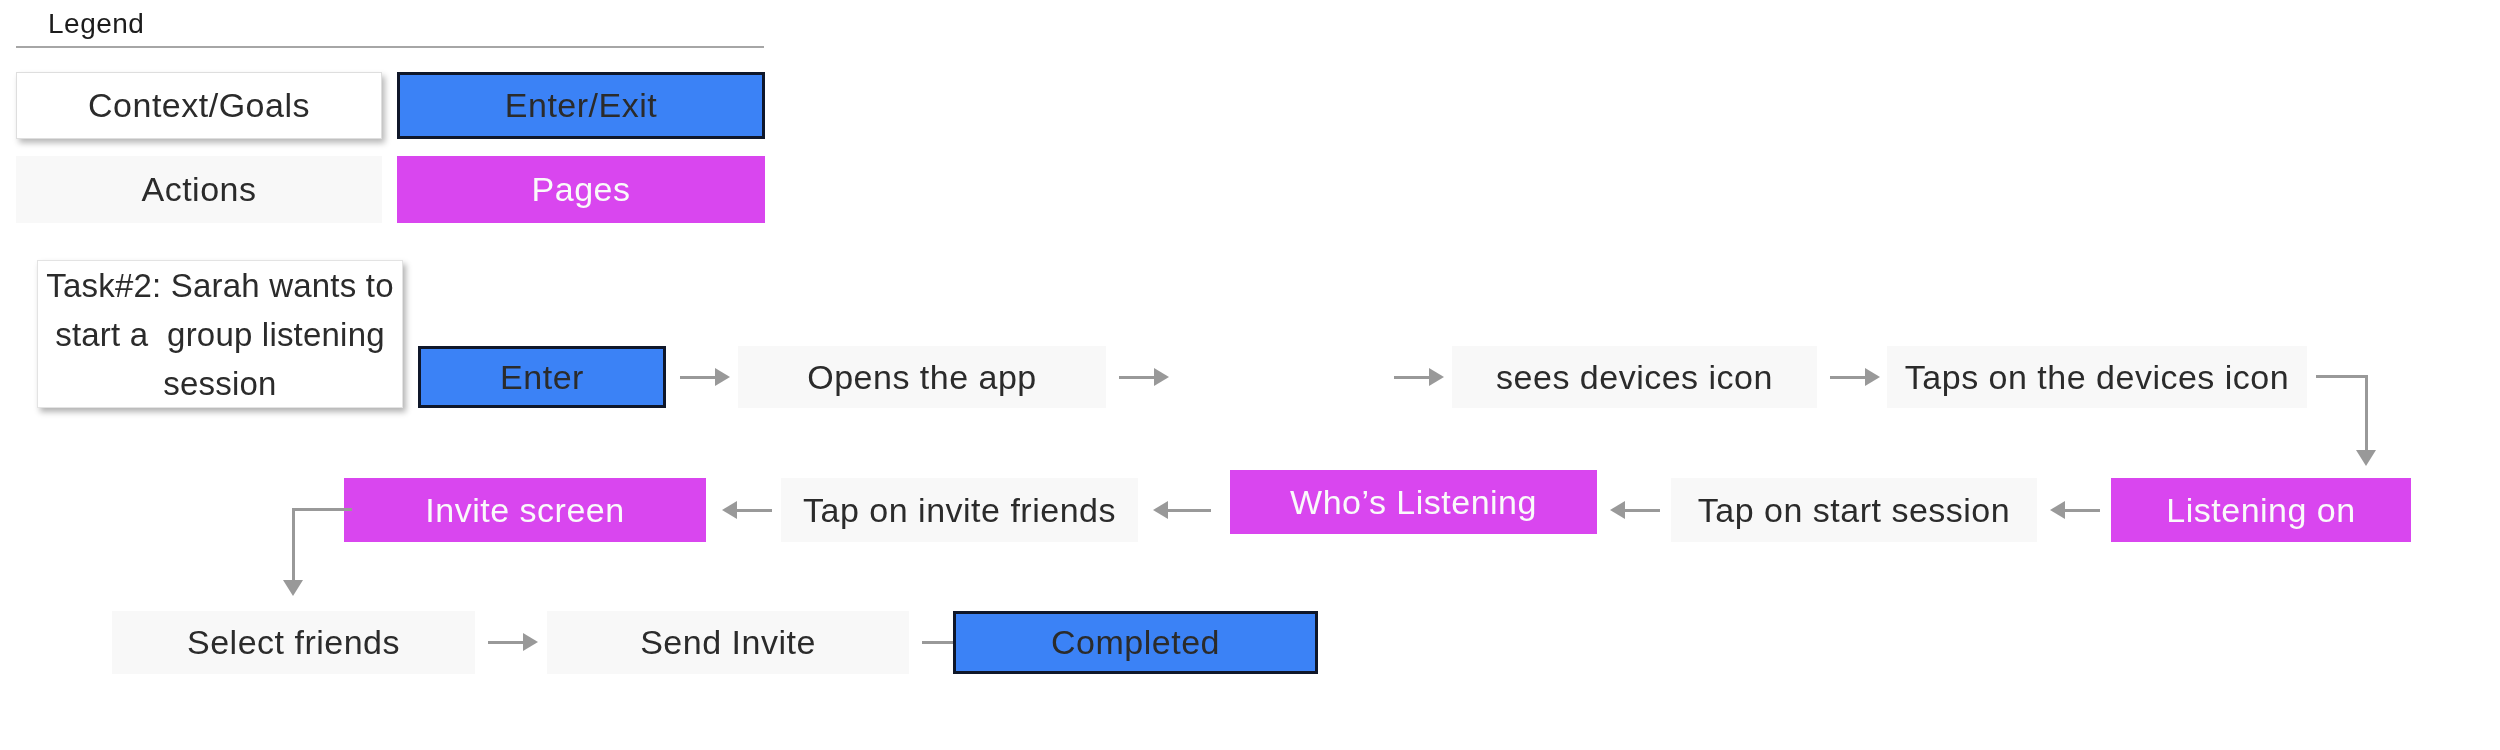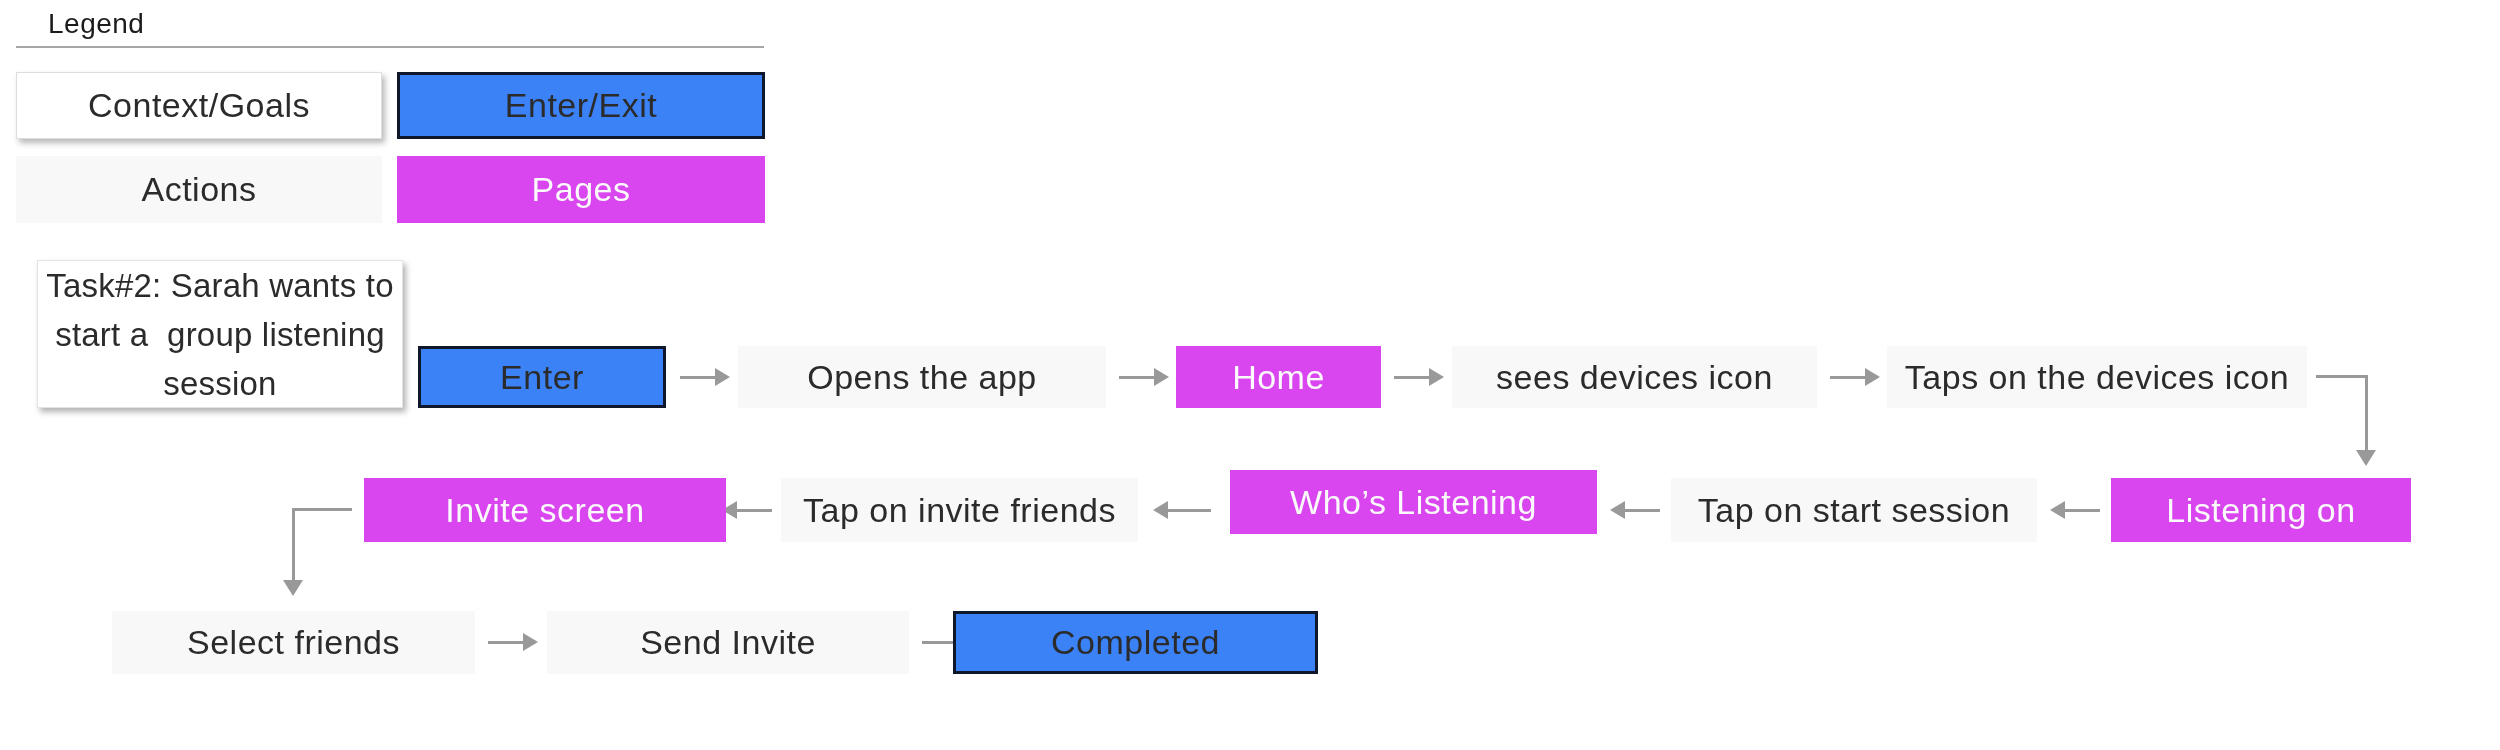--- a/index.html
+++ b/index.html
@@ -120,21 +120,20 @@
   <div class="node enter-exit" style="left:418px; top:346px; width:248px; height:62px">Enter</div>
   <div class="arrow right" style="left:680px; top:368px; width:50px">
       <div class="shaft"></div>
       <div class="head"></div>
     </div>
   <div class="node action" style="left:738px; top:346px; width:368px; height:62px">Opens the app</div>
   <div class="arrow right" style="left:1119px; top:368px; width:50px">
       <div class="shaft"></div>
       <div class="head"></div>
     </div>
-  <div class="node page" style="left:1176px; top:346px; width:205px; height:62px">Home</div>
   <div class="arrow right" style="left:1394px; top:368px; width:50px">
       <div class="shaft"></div>
       <div class="head"></div>
     </div>
   <div class="node action" style="left:1452px; top:346px; width:365px; height:62px">sees devices icon</div>
   <div class="arrow right" style="left:1830px; top:368px; width:50px">
       <div class="shaft"></div>
       <div class="head"></div>
     </div>
   <div class="node action" style="left:1887px; top:346px; width:420px; height:62px">Taps on the devices icon</div>
@@ -156,21 +155,21 @@
   <div class="node page" style="left:1230px; top:470px; width:367px; height:64px">Who’s Listening</div>
   <div class="arrow left" style="left:1153px; top:501px; width:58px">
       <div class="shaft"></div>
       <div class="head"></div>
     </div>
   <div class="node action" style="left:781px; top:478px; width:357px; height:64px">Tap on invite friends</div>
   <div class="arrow left" style="left:722px; top:501px; width:50px">
       <div class="shaft"></div>
       <div class="head"></div>
     </div>
-  <div class="node page" style="left:364px; top:478px; width:362px; height:64px">Invite screen</div>
+  <div class="node page" style="left:344px; top:478px; width:362px; height:64px">Invite screen</div>
 
   <div class="hline" style="left:293px; top:508px; width:59px; height:3px"></div>
   <div class="vline" style="left:292px; top:508px; width:3px; height:72px"></div>
   <div class="head-down" style="left:283px; top:580px"></div>
 
   <div class="node action" style="left:112px; top:611px; width:363px; height:63px">Select friends</div>
   <div class="arrow right" style="left:488px; top:633px; width:50px">
       <div class="shaft"></div>
       <div class="head"></div>
     </div>

